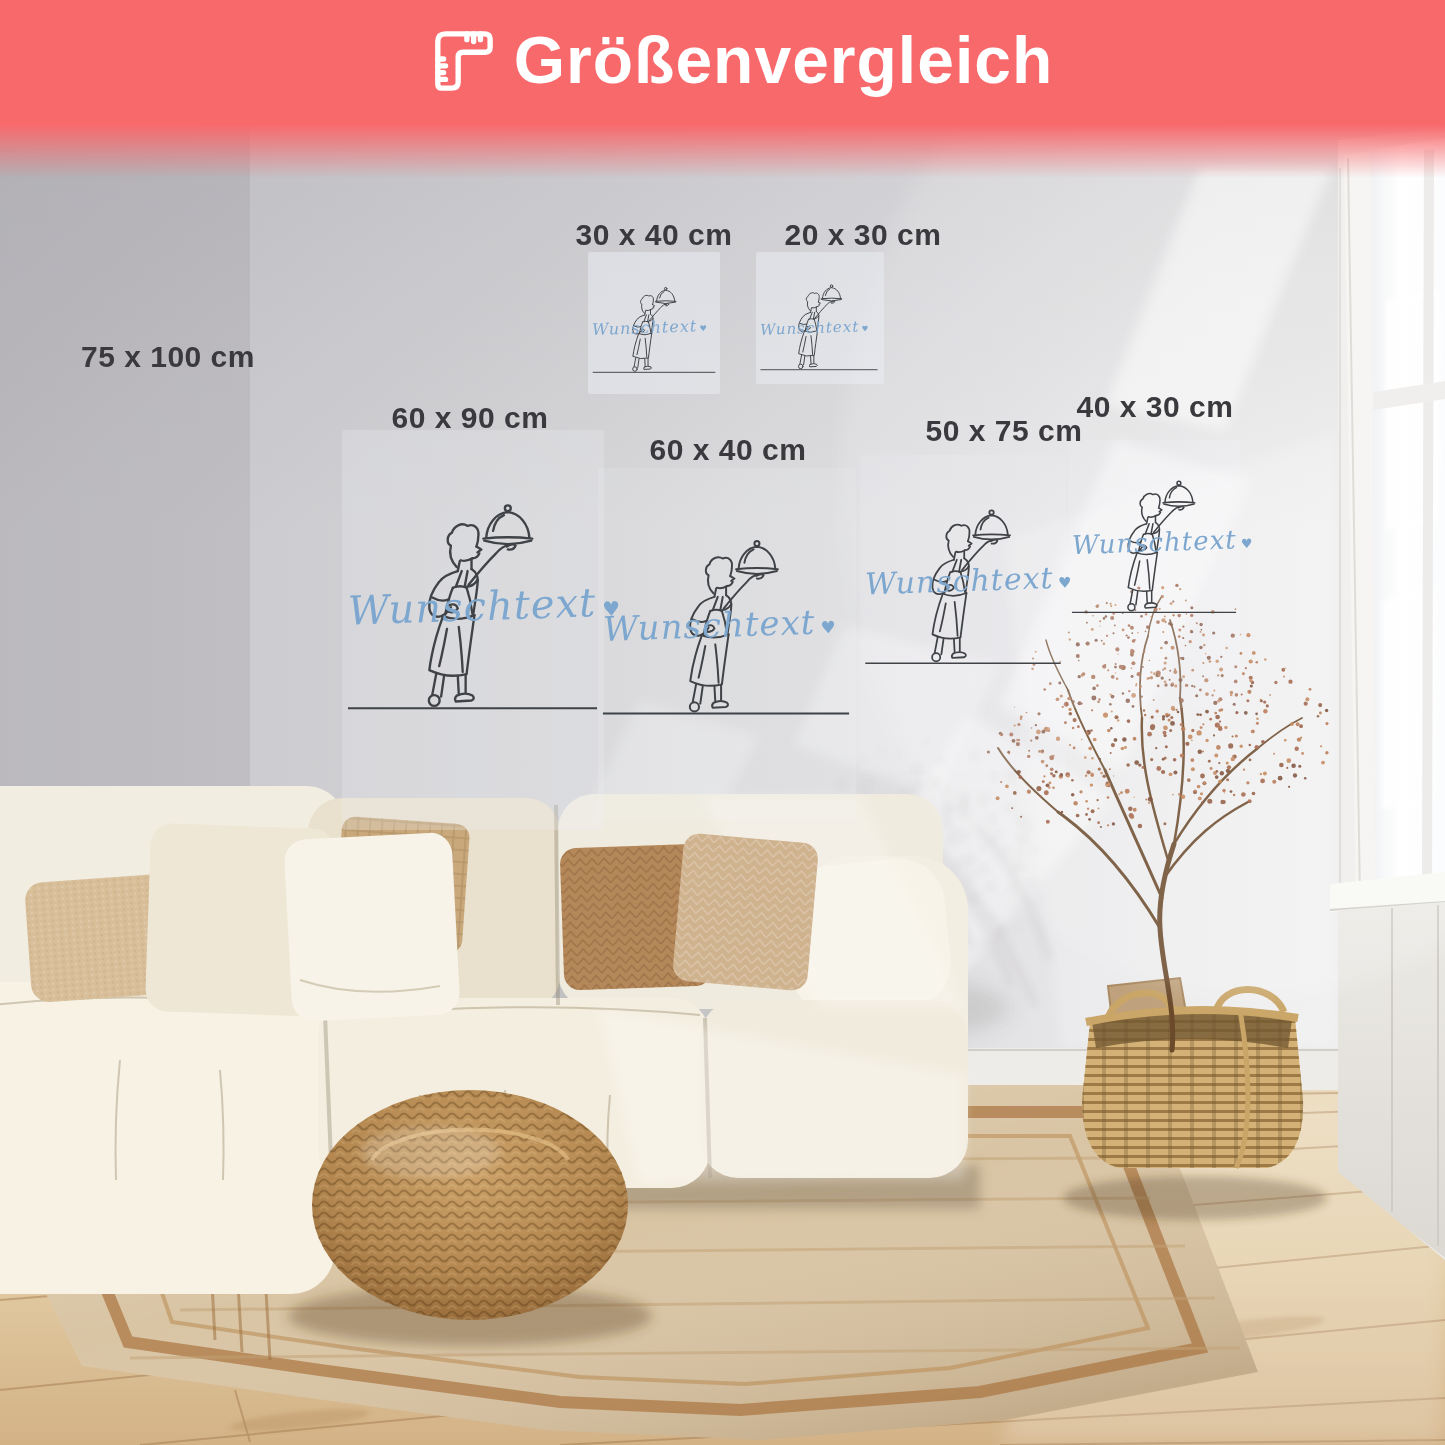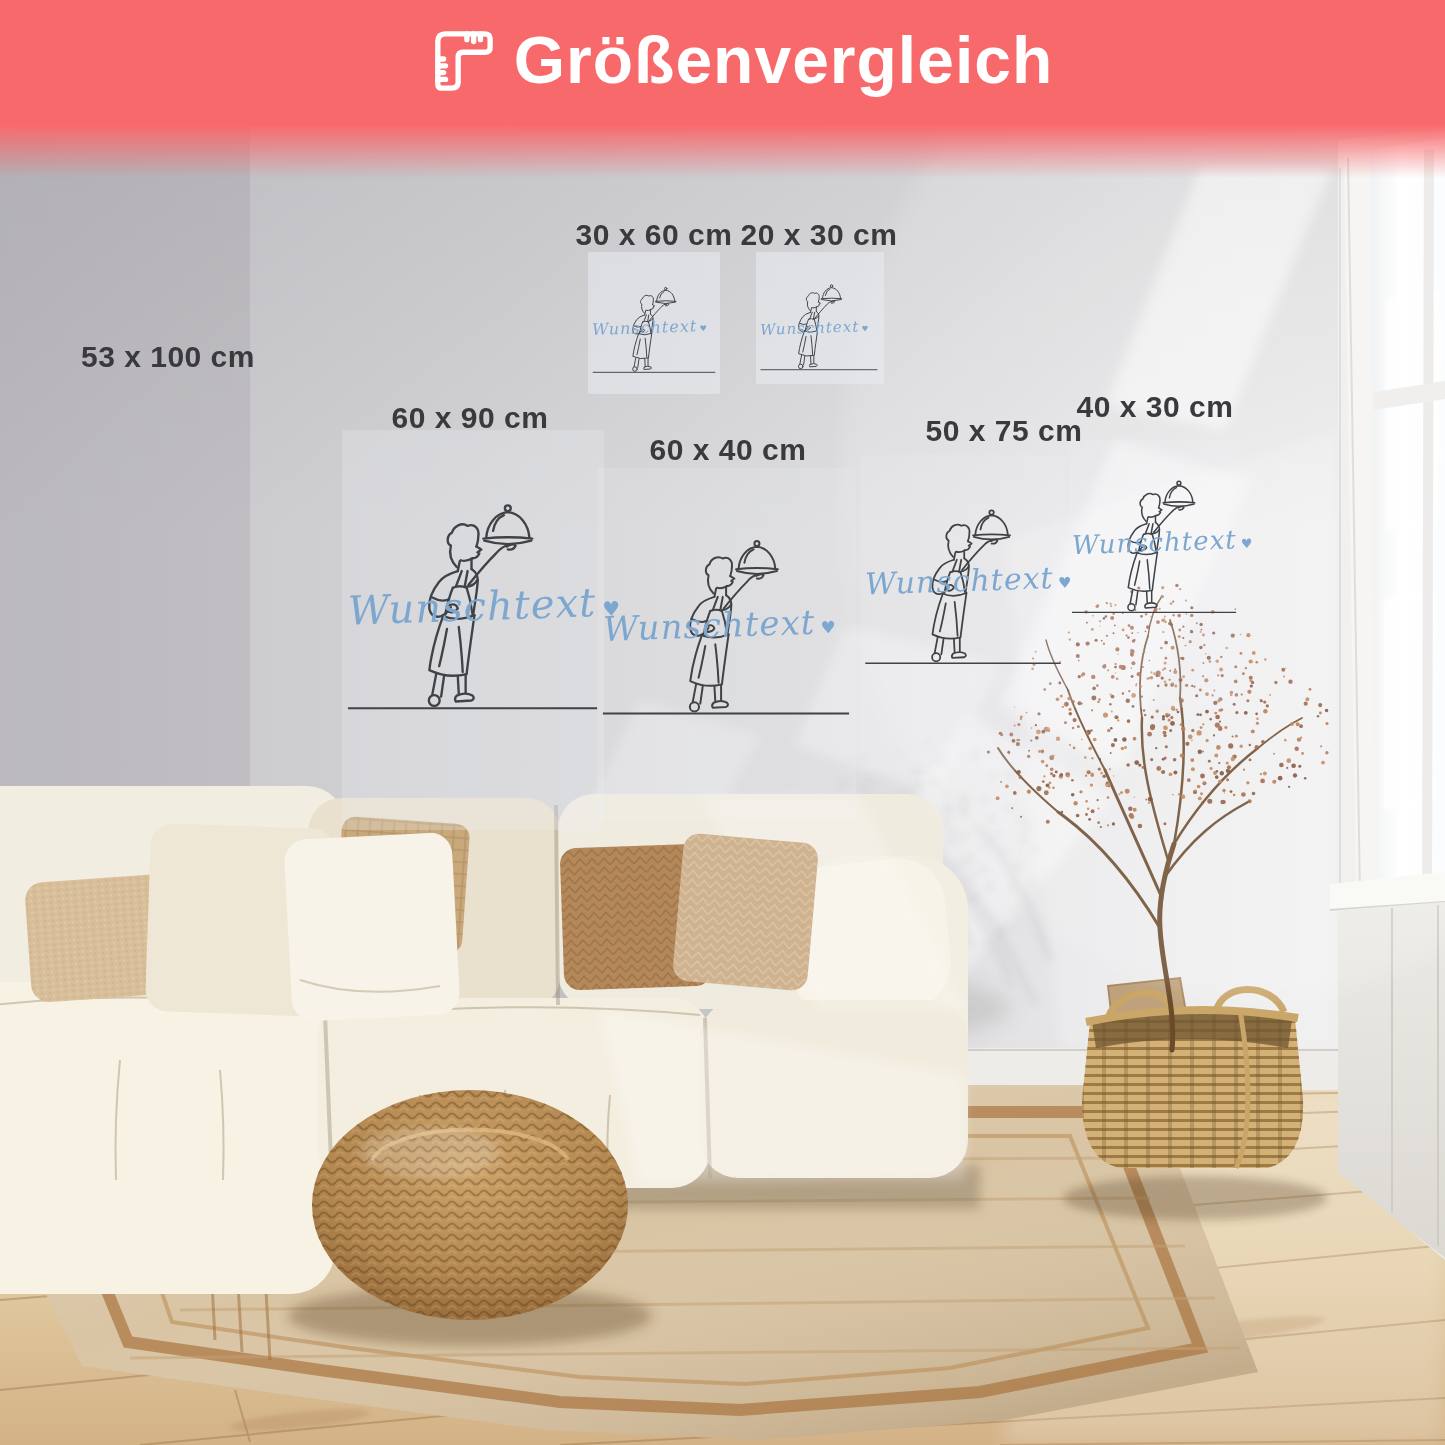--- a/index.html
+++ b/index.html
@@ -1003,23 +1003,23 @@
     <ellipse cx="1260" cy="480" rx="420" ry="520" fill="#ffffff" opacity=".14" filter="url(#b20)"></ellipse>
   </svg>
 
   <div class="poster-bg" style="left:588px;top:252px;width:132px;height:142px;background:rgba(233,237,243,.55);"></div>
   <div class="poster-bg" style="left:756px;top:252px;width:128px;height:132px;background:rgba(233,237,243,.55);"></div>
   <div class="poster-bg" style="left:342px;top:430px;width:262px;height:400px;background:rgba(238,240,245,.28);"></div>
   <div class="poster-bg" style="left:598px;top:468px;width:258px;height:352px;background:rgba(240,242,246,.18);"></div>
   <div class="poster-bg" style="left:860px;top:455px;width:206px;height:315px;background:rgba(240,242,246,.15);"></div>
   <div class="poster-bg" style="left:1068px;top:440px;width:172px;height:268px;background:rgba(240,242,246,.15);"></div>
 
-  <div class="poster-label" style="left:168px;top:357px;">53 x 100 cm</div>
-  <div class="poster-label" style="left:654px;top:235px;">30 x 60 cm</div>
-  <div class="poster-label" style="left:819px;top:235px;">20 x 30 cm</div>
+  <div class="poster-label" style="left:168px;top:357px;">75 x 100 cm</div>
+  <div class="poster-label" style="left:654px;top:235px;">30 x 40 cm</div>
+  <div class="poster-label" style="left:863px;top:235px;">20 x 30 cm</div>
   <div class="poster-label" style="left:470px;top:418px;">60 x 90 cm</div>
   <div class="poster-label" style="left:728px;top:450px;">60 x 40 cm</div>
   <div class="poster-label" style="left:1004px;top:431px;">50 x 75 cm</div>
   <div class="poster-label" style="left:1155px;top:407px;">40 x 30 cm</div>
 
   <div class="poster" style="left:345px;top:500px;width:255px;height:226px;">
     <svg viewBox="0 0 260 230" preserveAspectRatio="xMidYMax meet">
       <line x1="3" y1="212" x2="257" y2="212" stroke="#3f4246" stroke-width="2"></line>
       <g transform="translate(-6,212) scale(1) translate(0,-212)">
           <use href="#chef-art" x="52"></use>

